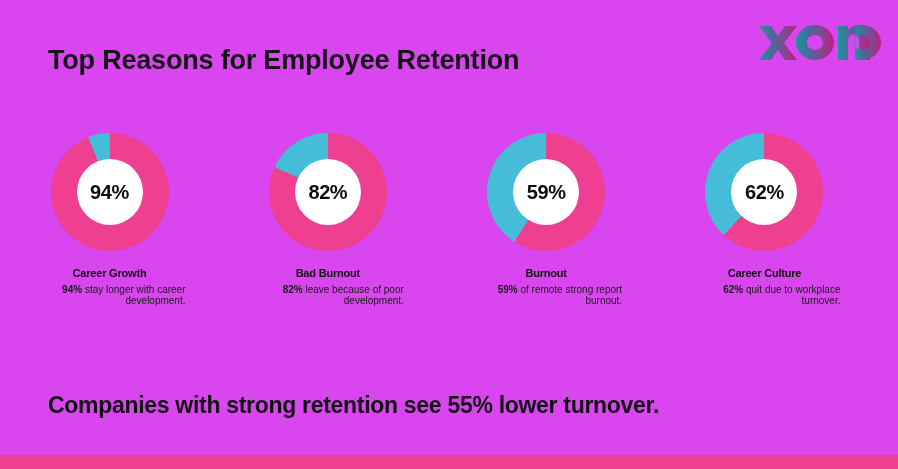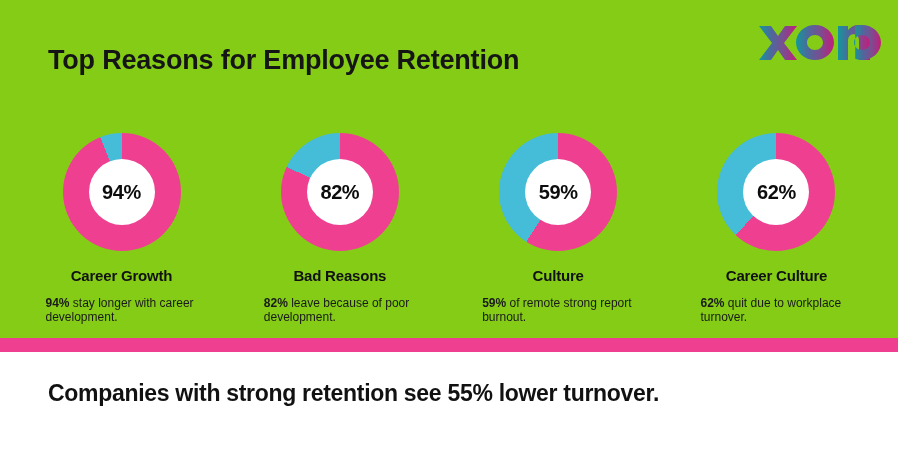--- a/index.html
+++ b/index.html
@@ -13,22 +13,22 @@
     height: 469px;
     background: #ffffff;
     font-family: "Liberation Sans", sans-serif;
     overflow: hidden;
     position: relative;
   }
 
   .canvas {
     position: relative;
     width: 898px;
-    height: 352px;
-    background: #84cc16;
+    height: 469px;
+    background: #d946ef;
   }
 
   
   .logo {
     position: absolute;
     left: 757px;
     top: 16px;
     width: 126px;
     height: 46px;
   }
@@ -43,21 +43,21 @@
     font-weight: bold;
     color: #151515;
     letter-spacing: -0.2px;
     white-space: nowrap;
     font-family: "Liberation Sans", sans-serif;
   }
 
   
   .cards {
     position: absolute;
-    left: 40px;
+    left: 28px;
     top: 133px;
     width: 818px;
     display: flex;
     flex-direction: row;
     justify-content: space-between;
     align-items: flex-start;
   }
   .card {
     width: 163px;
     display: flex;
@@ -91,43 +91,43 @@
   }
   .donut-value {
     font-size: 20px;
     font-weight: bold;
     color: #0d0d0d;
     letter-spacing: -0.4px;
     font-family: "Liberation Sans", sans-serif;
   }
 
   .card-title {
-    font-size: 15px;
+    font-size: 11px;
     font-weight: bold;
     color: #111111;
     line-height: 1.15;
-    margin-bottom: 12px;
+    margin-bottom: 4px;
     letter-spacing: -0.2px;
   }
   .card-desc {
-    font-size: 12px;
+    font-size: 10px;
     color: #1a1a1a;
-    text-align: left;
+    text-align: right;
     line-height: 1.18;
     max-width: 152px;
   }
   .card-desc b {
     font-weight: bold;
   }
 
   
   .footer-note {
     position: absolute;
     left: 48px;
-    top: 380px;
+    top: 392px;
     font-size: 23px;
     font-weight: bold;
     color: #111111;
     letter-spacing: -0.3px;
     white-space: nowrap;
   }
 
   .bottom-bar {
     position: absolute;
     left: 0;
@@ -182,33 +182,33 @@
 
 
     <div class="card">
       <div class="donut-wrap">
         <div class="donut" style="background: conic-gradient(rgb(239, 63, 145) 0deg, rgb(239, 63, 145) 295.2deg, rgb(69, 188, 216) 295.2deg, rgb(69, 188, 216) 360deg);">
           <div class="donut-hole">
             <span class="donut-value">82%</span>
           </div>
         </div>
       </div>
-      <div class="card-title">Bad Reasons</div>
+      <div class="card-title">Bad Burnout</div>
       <div class="card-desc"><b>82%</b><span> leave because of poor development.</span></div>
     </div>
 
     <div class="card">
       <div class="donut-wrap">
         <div class="donut" style="background: conic-gradient(rgb(239, 63, 145) 0deg, rgb(239, 63, 145) 212.4deg, rgb(69, 188, 216) 212.4deg, rgb(69, 188, 216) 360deg);">
           <div class="donut-hole">
             <span class="donut-value">59%</span>
           </div>
         </div>
       </div>
-      <div class="card-title">Culture</div>
+      <div class="card-title">Burnout</div>
       <div class="card-desc"><b>59%</b><span> of remote strong report burnout.</span></div>
     </div>
 
     <div class="card">
       <div class="donut-wrap">
         <div class="donut" style="background: conic-gradient(rgb(239, 63, 145) 0deg, rgb(239, 63, 145) 223.2deg, rgb(69, 188, 216) 223.2deg, rgb(69, 188, 216) 360deg);">
           <div class="donut-hole">
             <span class="donut-value">62%</span>
           </div>
         </div>

